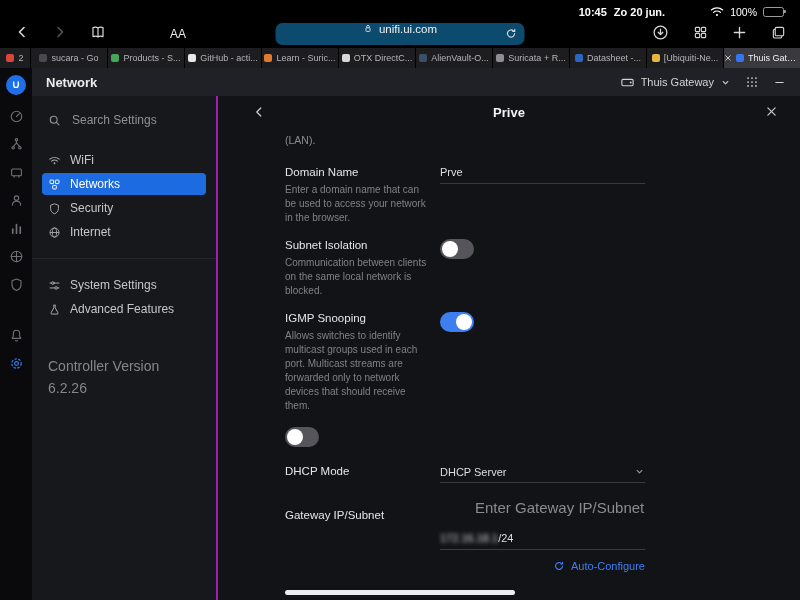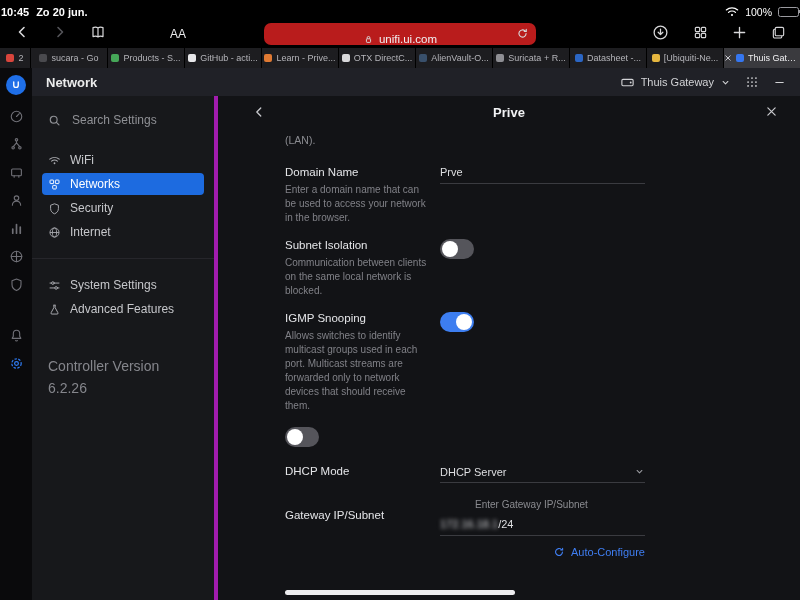--- a/index.html
+++ b/index.html
@@ -1,36 +1,36 @@
 <!DOCTYPE html>
 <html><head>
 <meta charset="utf-8">
 <style>
   html,body{margin:0;padding:0;background:#000;}
   .screen{position:relative;width:800px;height:600px;background:#000;overflow:hidden;
           font-family:"Liberation Sans",sans-serif;}
   svg{display:block;}
 
   
-  .status-bar{height:20px;display:flex;align-items:center;justify-content:space-between;
-              padding:3px 1px 0;box-sizing:border-box;color:#fff;font-size:11px;font-weight:bold;gap:45px;}
+  .status-bar{height:20px;display:flex;align-items:center;justify-content:flex-end;
+              padding:3px 16px 0;box-sizing:border-box;color:#fff;font-size:11px;font-weight:bold;gap:45px;}
   .sb-left{display:flex;gap:7px;align-items:center;}
   .sb-right{display:flex;align-items:center;gap:6px;font-weight:normal;}
   .battery{width:21px;height:10px;border:1px solid #9b9ba0;border-radius:2.5px;position:relative;
            padding:1px;box-sizing:border-box;}
   .battery .level{height:100%;width:100%;background:#fff;border-radius:1px;}
   .battery::after{content:'';position:absolute;right:-3px;top:2.5px;width:2px;height:3px;
                   background:#9b9ba0;border-radius:0 1px 1px 0;}
 
   
   .toolbar{height:28px;position:relative;color:#d8d8da;}
   .tb-left{position:absolute;left:14px;top:4px;display:flex;align-items:center;gap:22px;}
   .tb-aa{position:absolute;left:170px;top:7px;font-size:12px;color:#e9e9eb;}
-  .pill{position:absolute;left:50%;transform:translateX(-50%);top:3px;width:272px;height:22px;
-        background:#b91c1c;border-radius:7px;display:flex;align-items:flex-end;justify-content:center;
+  .pill{position:absolute;left:50%;transform:translateX(-50%);top:3px;width:249px;height:22px;
+        background:#0c4a6e;border-radius:7px;display:flex;align-items:flex-start;justify-content:center;
         gap:5px;font-size:11.5px;color:#f1f1f3;}
   .pill .reload{position:absolute;right:7px;top:4px;color:#d8d8da;}
   .tb-right{position:absolute;right:14px;top:4px;display:flex;align-items:center;gap:24px;}
   .dim{color:#55555a;}
 
   
   .tab-bar{height:20px;display:flex;gap:1px;background:#000;}
   .tab{flex:1;min-width:0;background:#1d1d20;display:flex;align-items:center;justify-content:center;
        gap:4px;font-size:9px;color:#b4b4b9;overflow:hidden;white-space:nowrap;}
   .tab.pinned{flex:0 0 30px;}
@@ -52,21 +52,21 @@
   .main{flex:1;display:flex;flex-direction:column;min-width:0;}
   .app-header{height:28px;flex:0 0 28px;background:#202127;display:flex;align-items:center;
               padding:0 14px;color:#eceded;font-size:13px;font-weight:bold;}
   .ah-right{margin-left:auto;display:flex;align-items:center;gap:14px;font-weight:normal;
             font-size:11px;color:#d2d3d6;}
   .site-chip{display:flex;align-items:center;gap:6px;}
 
   .body{flex:1;display:flex;min-height:0;}
 
   
-  .settings-sidebar{width:186px;flex:0 0 186px;background:#17181b;border-right:4px solid #a21caf;
+  .settings-sidebar{width:186px;flex:0 0 186px;background:#17181b;border-right:2px solid #a21caf;
                     display:flex;flex-direction:column;padding-top:12px;box-sizing:border-box;
                     font-size:12px;color:#c6c7cb;}
   .search-row{display:flex;align-items:center;gap:9px;padding:4px 16px;margin-bottom:16px;color:#8f9095;}
   .search-input{background:transparent;border:0;outline:0;color:#c6c7cb;font-size:12px;width:120px;
                 font-family:inherit;}
   .search-input::placeholder{color:#8f9095;}
   .side-item{display:flex;align-items:center;gap:9px;padding:5px 16px;}
   .side-item .icon{color:#a9aaaf;display:flex;}
   .side-item.active{background:#1d6be0;border-radius:4px;margin:1px 10px;padding:4px 6px;color:#fff;text-align:right;}
   .side-item.active .icon{color:#fff;}
@@ -78,21 +78,21 @@
   .panel-header{height:32px;flex:0 0 32px;display:flex;align-items:center;justify-content:center;
                 color:#f2f3f5;font-size:13px;font-weight:bold;position:relative;}
   .ph-back{position:absolute;left:34px;top:9px;color:#c9cace;}
   .ph-close{position:absolute;right:22px;top:9px;color:#c9cace;}
   .panel-content{flex:1;padding:2px 0 0 67px;box-sizing:border-box;}
   .lan-note{color:#8a8b90;font-size:10.5px;margin:4px 0 20px;}
   .frow{display:grid;grid-template-columns:155px 205px;margin-bottom:14px;align-items:start;}
   .flabel .name{color:#e4e5e8;font-size:11.5px;margin-bottom:5px;}
   .flabel .desc{color:#808187;font-size:10px;line-height:1.4;width:142px;}
   .ufield{border-bottom:1px solid #3a3b40;padding-bottom:4px;color:#dedfe2;font-size:11px;min-height:13px;}
-  .tiny-label{color:#8a8b90;font-size:10px;margin-bottom:8px;padding-left:35px;}
+  .tiny-label{color:#8a8b90;font-size:15px;margin-bottom:16px;padding-left:35px;}
   .blur{filter:blur(2px);}
   .selectrow{display:flex;justify-content:space-between;align-items:center;color:#dedfe2;}
   .chev{color:#9a9ba0;}
   .autocfg{display:flex;justify-content:flex-end;align-items:center;gap:6px;color:#3f7ef2;
            font-size:11px;margin-top:10px;}
 
   .toggle{width:34px;height:20px;border-radius:10px;background:#55555b;position:relative;
           display:inline-block;}
   .toggle::after{content:'';position:absolute;width:16px;height:16px;border-radius:50%;
                  background:#fff;top:2px;left:2px;}
@@ -203,21 +203,21 @@
     <div class="tab">
       <span class="fav" style="background: rgb(70, 167, 88);"></span>
       <span class="tab-label">Products - S...</span>
     </div>
     <div class="tab">
       <span class="fav" style="background: rgb(232, 232, 234);"></span>
       <span class="tab-label">GitHub - acti...</span>
     </div>
     <div class="tab">
       <span class="fav" style="background: rgb(224, 122, 51);"></span>
-      <span class="tab-label">Learn - Prive...</span>
+      <span class="tab-label">Learn - Suric...</span>
     </div>
     <div class="tab">
       <span class="fav" style="background: rgb(216, 216, 218);"></span>
       <span class="tab-label">OTX DirectC...</span>
     </div>
     <div class="tab">
       <span class="fav" style="background: rgb(57, 80, 107);"></span>
       <span class="tab-label">AlienVault-O...</span>
     </div>
     <div class="tab">

